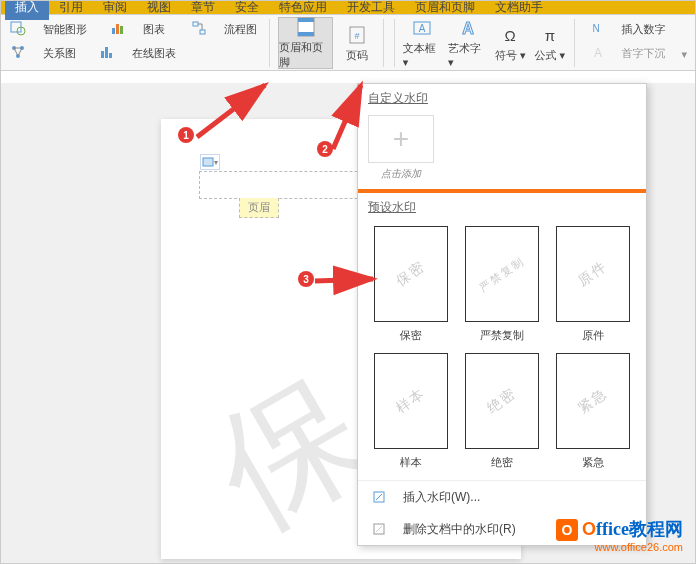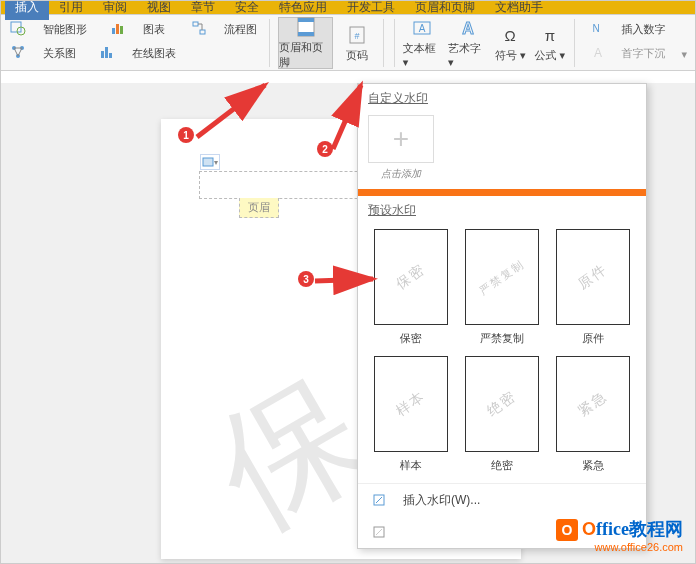--- a/index.html
+++ b/index.html
@@ -231,21 +231,21 @@
     </defs>
     <line x1="6" y1="22" x2="64" y2="20" stroke="#e53935" stroke-width="5" marker-end="url(#ah3)"></line>
   </svg>
 
 <div class="dropdown">
   <div class="dd-section">自定义水印</div>
   <div class="dd-add">
     <div class="dd-add-box">+</div>
     <div class="dd-add-label">点击添加</div>
   </div>
-  <div class="dd-section" style="border-top:7px solid #f97316">预设水印</div>
+  <div class="dd-section" style="border-top:4px solid #f97316">预设水印</div>
   <div class="dd-grid">
     <div class="wm-item">
         <div class="wm-box">
           <div class="wm-text">保密</div>
         </div>
         <div class="wm-label">保密</div>
       </div>
     <div class="wm-item">
         <div class="wm-box">
           <div class="wm-text" style="font-size:11px">严禁复制</div>
@@ -287,20 +287,21 @@
         </span>
         <span>插入水印(W)...</span>
       </div>
     <div class="dd-item">
         <span class="icon-box">
           <svg width="14" height="14">
             <rect x="2" y="2" width="10" height="10" fill="none" stroke="#999"></rect>
             <path d="M4 10L10 4" stroke="#ccc"></path>
           </svg>
         </span>
+        <span>删除文档中的水印(R)</span>
       </div>
   </div>
 </div>
 
 <div class="logo">
   <div class="logo-title"><span class="logo-icon">O</span><span class="o1">O</span><span class="rest">ffice教程网</span></div>
   <div class="logo-url">www.office26.com</div>
 </div>
 
 </body></html>

